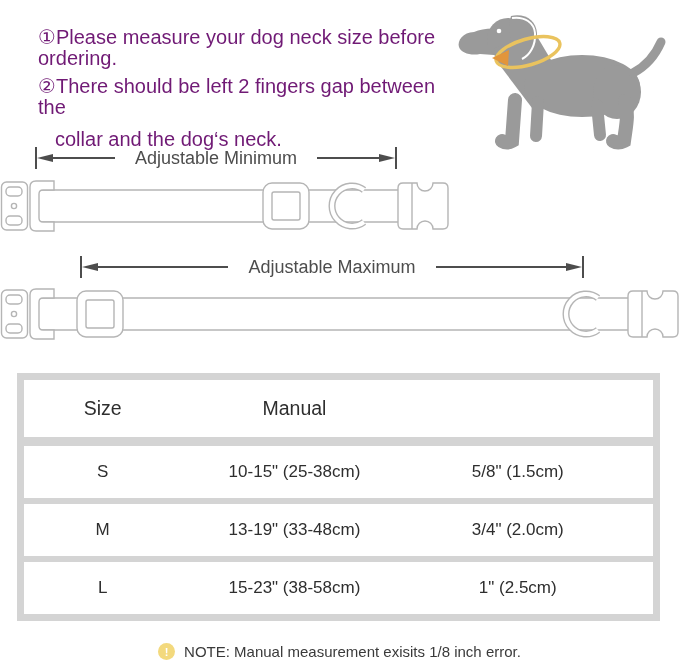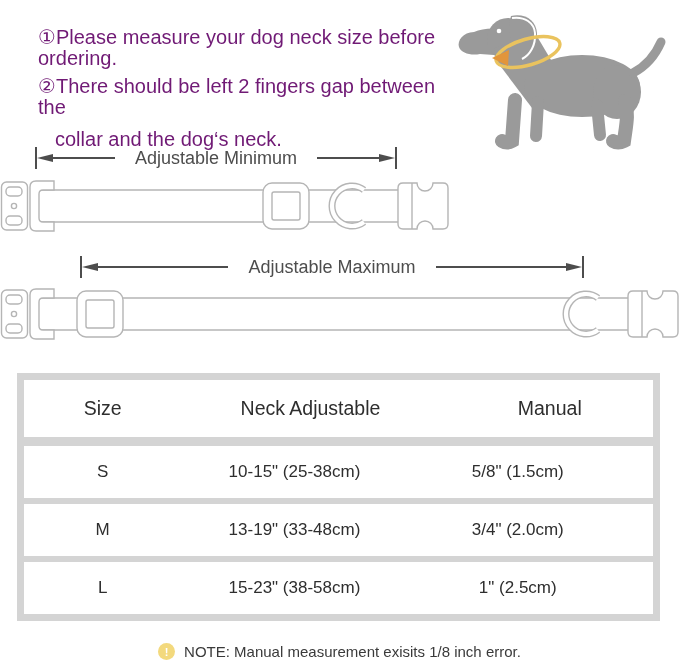--- a/index.html
+++ b/index.html
@@ -27,21 +27,21 @@
 
   
   .collar { position:absolute; height:60px; }
   .collar-min { left:0; top:176px; width:450px; }
   .collar-max { left:0; top:284px; width:679px; }
 
   
   .size-table { position:absolute; left:17px; top:373px; width:643px; background:#d4d4d4; padding:7px; }
   .t-row { background:#ffffff; display:grid; grid-template-columns:25% 36% 35%; align-items:center; justify-items:center; color:#2e2e2e; }
   .t-row span { white-space:nowrap; }
-  .t-head { height:57px; margin-bottom:9px; font-size:19.5px;gap:16px; }
+  .t-head { height:57px; margin-bottom:9px; font-size:19.5px; }
   .t-body { height:52px; margin-bottom:6px; font-size:17px; }
   .t-body:last-child { margin-bottom:0; }
 
   
   .note { position:absolute; left:0; top:643px; width:100%; display:flex; justify-content:center; align-items:center; gap:9px; font-size:15px; color:#3a3a3a; }
   .note-icon { width:17px; height:17px; border-radius:50%; background:#f3d97d; color:#ffffff; font-size:11px; font-weight:bold; display:flex; align-items:center; justify-content:center; flex:0 0 auto; }
 </style>
 </head>
 <body>
 
@@ -137,21 +137,20 @@
       <g fill="#ffffff" stroke="#b5b5b5" stroke-width="1.4">
         <path d="M 633,7 H 647 A 8 8 0 0 0 663,7 H 673 Q 678,7 678,12 V 48 Q 678,53 673,53 H 663 A 8 8 0 0 0 647,53 H 633 Q 628,53 628,48 V 12 Q 628,7 633,7 Z"></path>
         <line x1="642" y1="7" x2="642" y2="53"></line>
       </g>
     </svg>
   </div>
 
   <div class="size-table">
     <div class="t-row t-head">
       <span>Size</span>
-      <span>Neck Adjustable</span>
       <span>Manual</span>
     </div>
     <div class="t-row t-body">
       <span>S</span>
       <span>10-15" (25-38cm)</span>
       <span>5/8" (1.5cm)</span>
     </div>
     <div class="t-row t-body">
       <span>M</span>
       <span>13-19" (33-48cm)</span>

